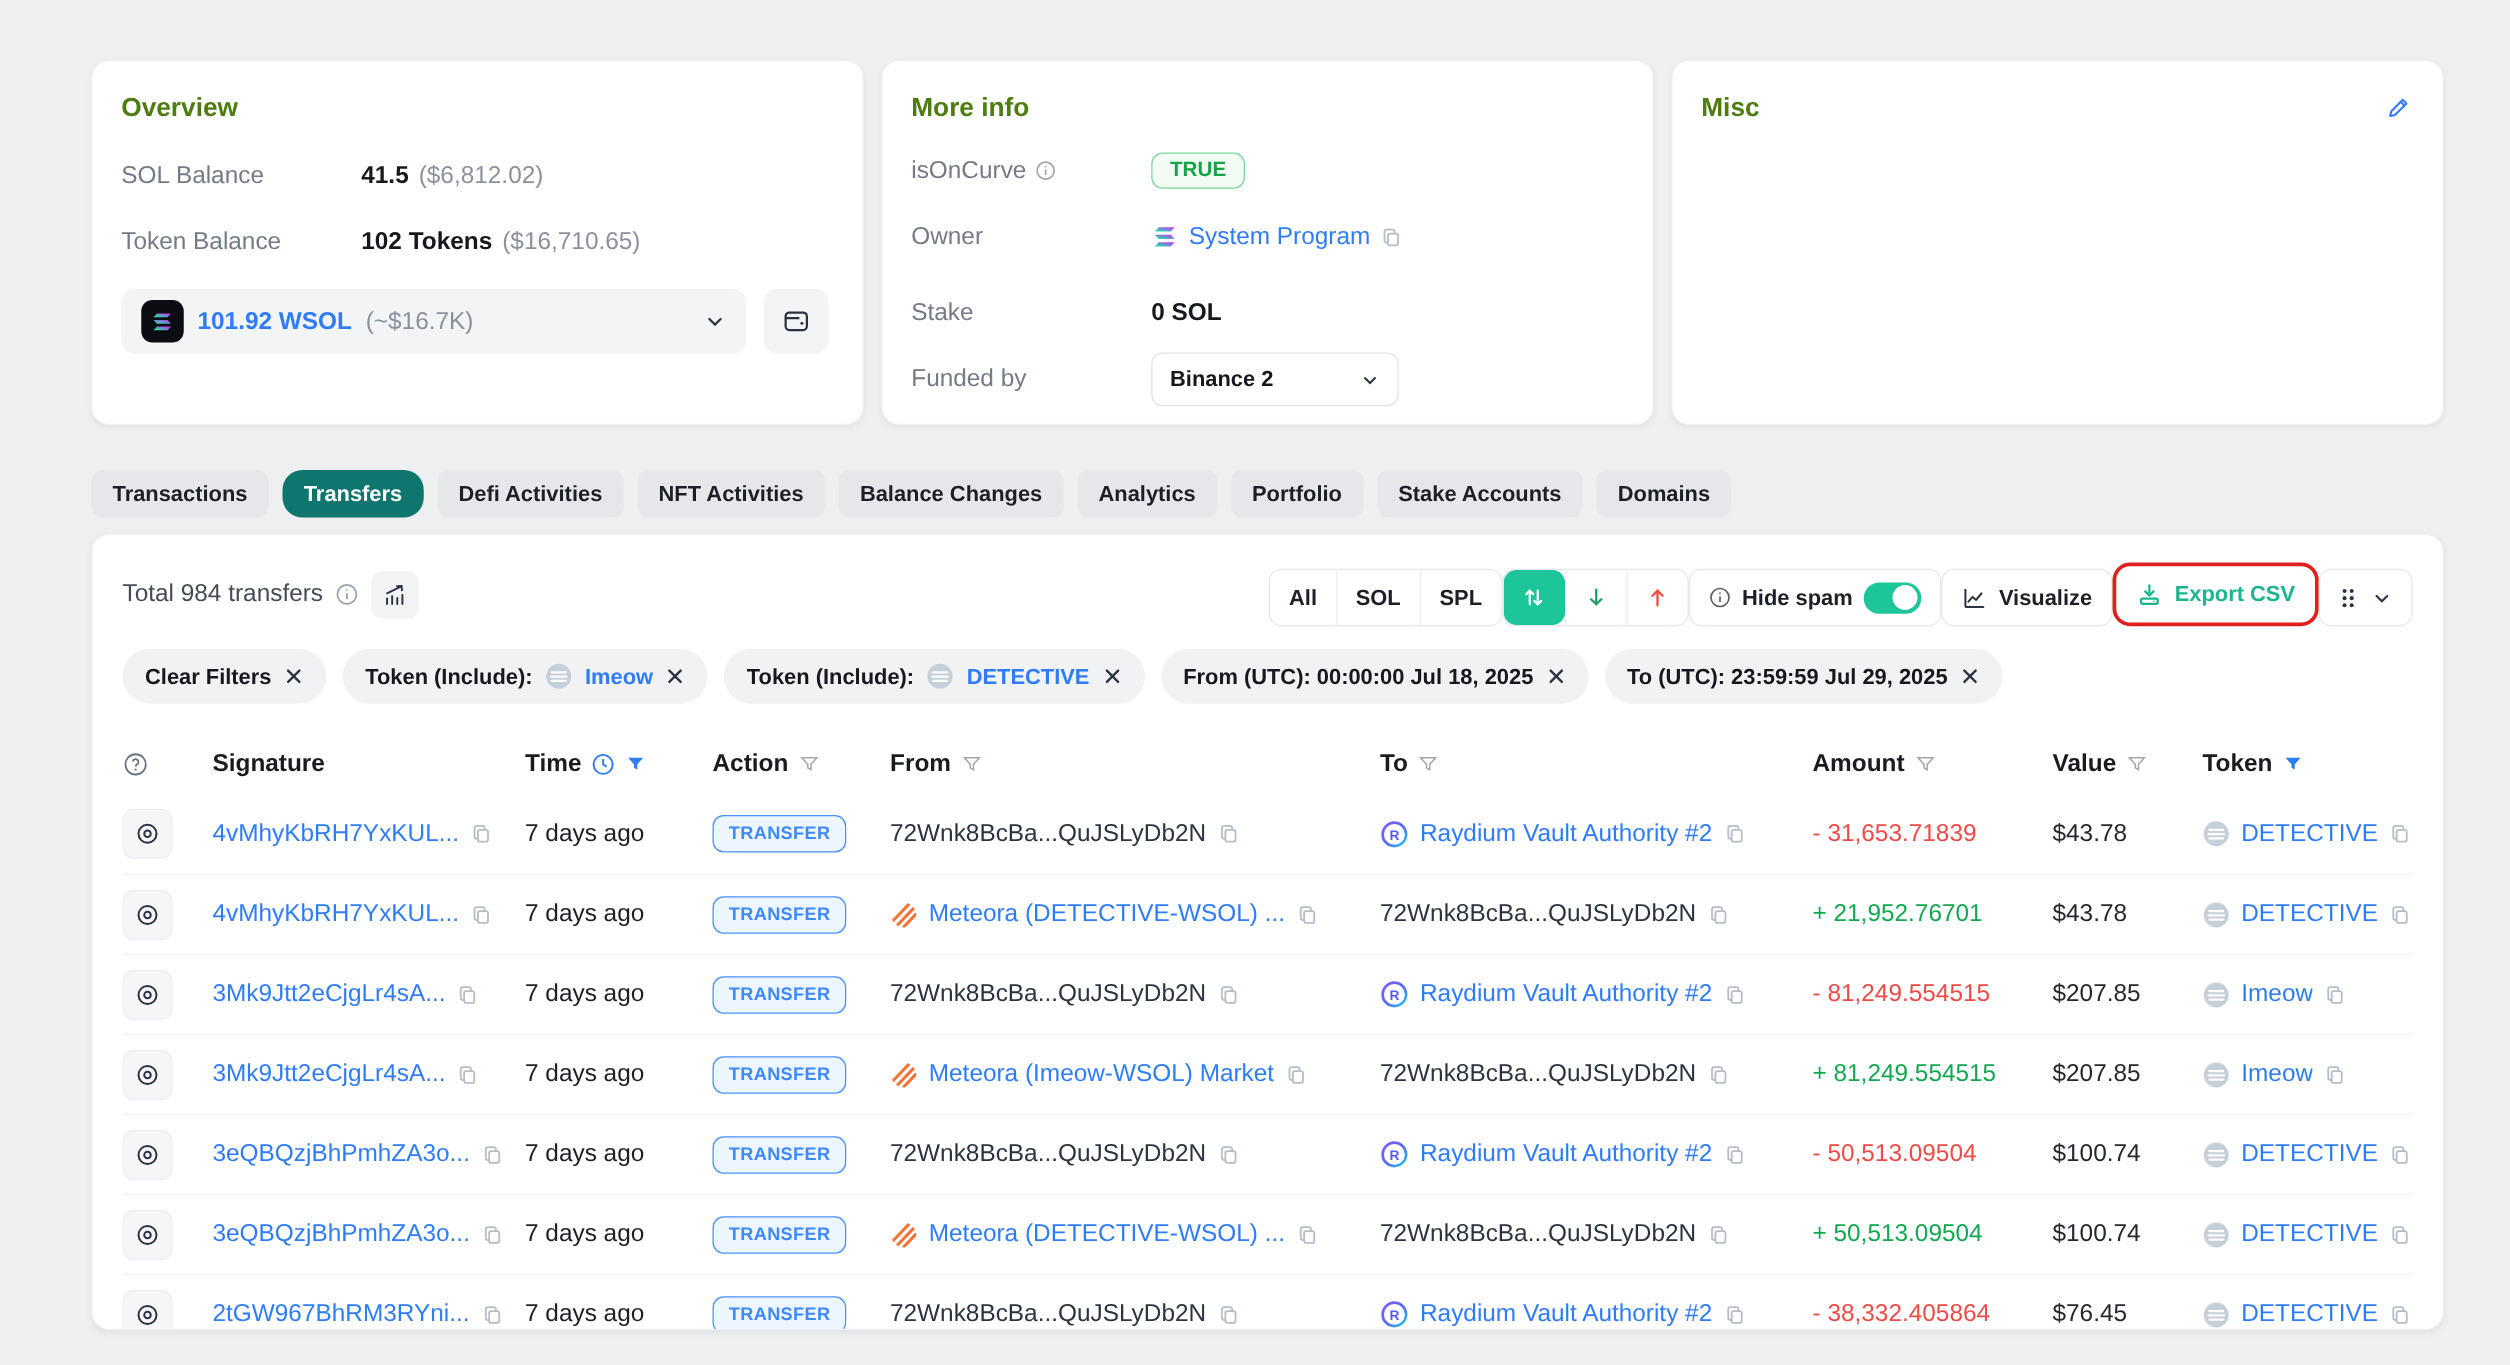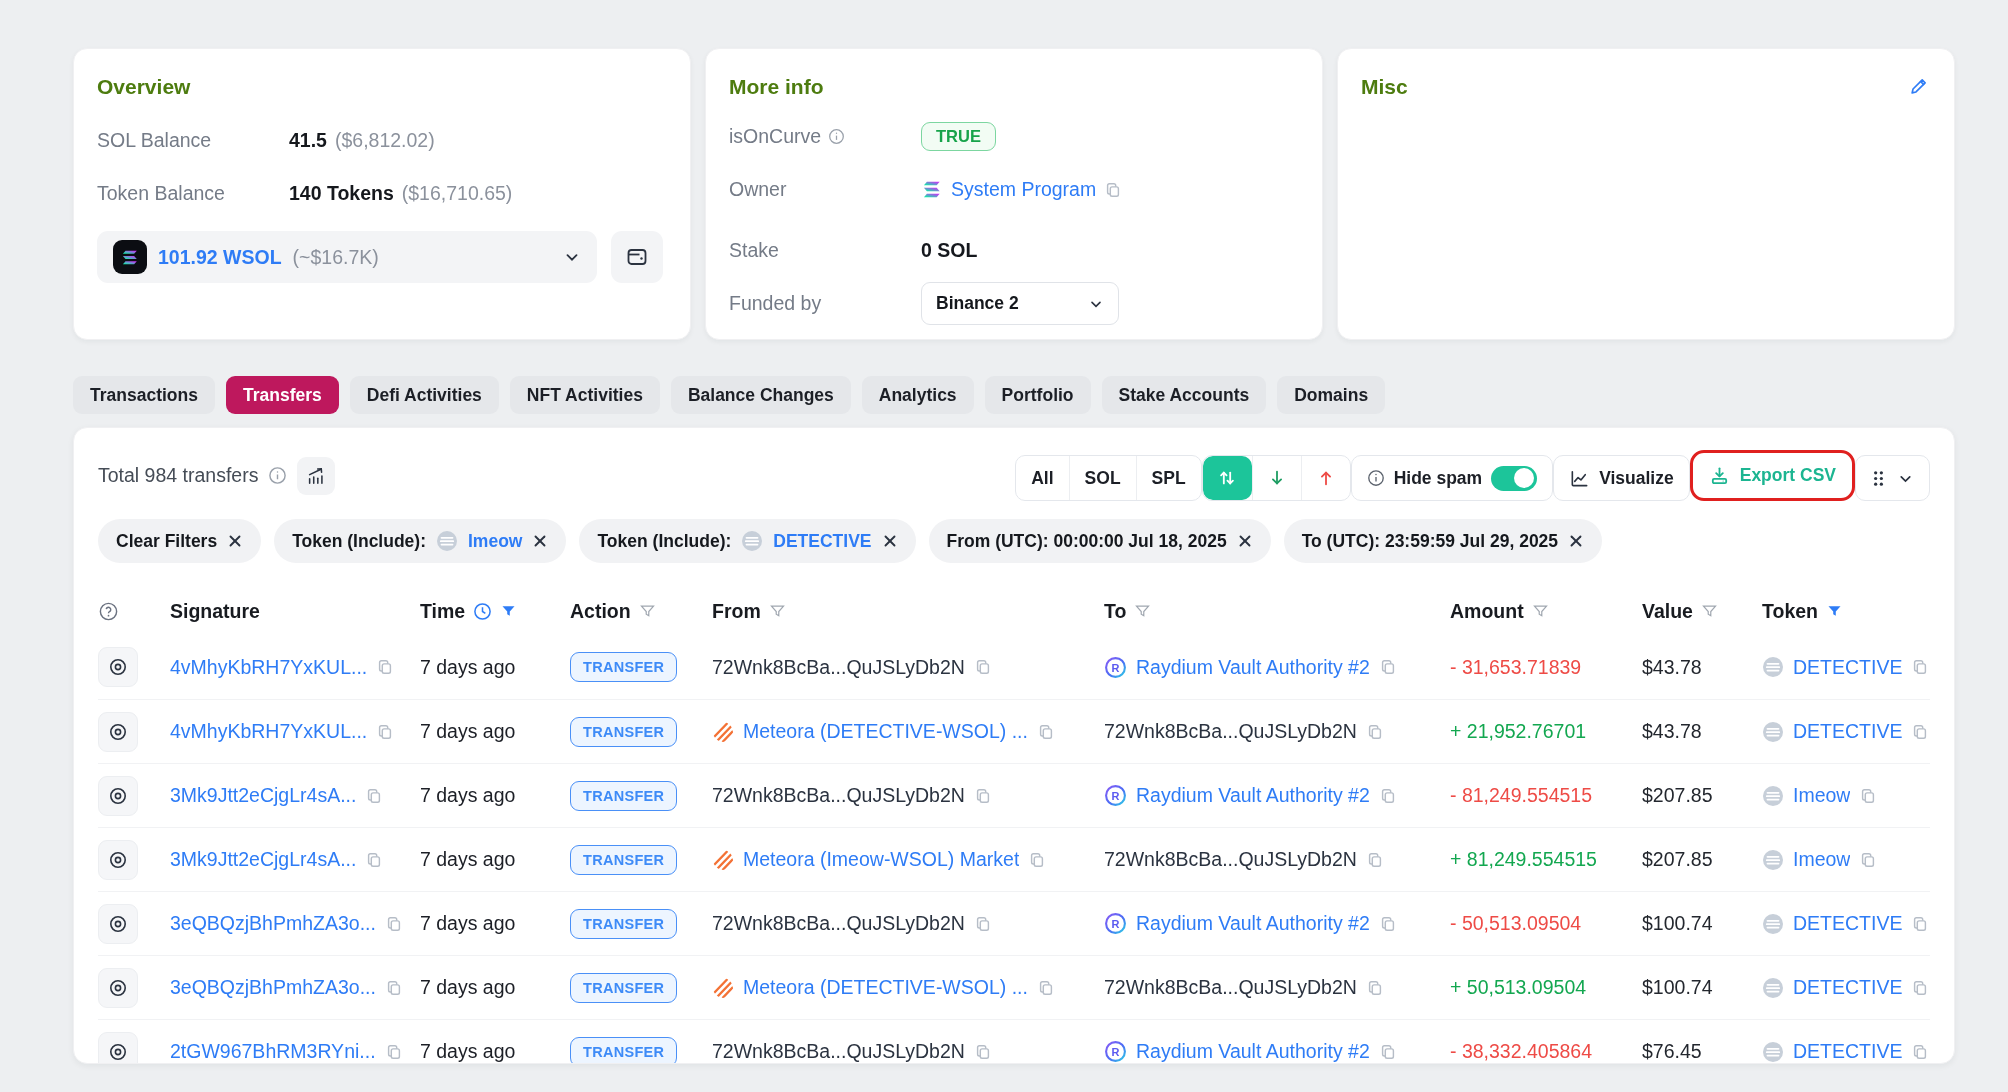--- a/index.html
+++ b/index.html
@@ -49,21 +49,21 @@
     font-weight:bold; font-size:17.5px; cursor:pointer;
   }
   .edit-btn { position:absolute; top:26px; right:24px; background:none; border:none; cursor:pointer; }
 
   
   .tabs { margin-top:36px; display:flex; gap:11px; }
   .tab {
     height:38px; padding:0 17px; border-radius:9px; background:#e5e7ea;
     display:flex; align-items:center; font-weight:bold; font-size:17.5px; color:#1c1f26; cursor:pointer;
   }
-  .tab.active { background:#be185d; color:#fff; }
+  .tab.active { background:#0f766e; color:#fff;border-radius:16px; }
 
   
   .panel {
     margin-top:13px; background:#fff; border:1px solid #f0f0f2; border-radius:14px;
     height:637px; overflow:hidden; padding:22px 24px 0; box-shadow:0 2px 6px rgba(25,30,40,.06);
   }
   .toolbar { display:flex; align-items:center; }
   .toolbar-left { display:flex; align-items:center; gap:10px; color:#454c56; }
   .toolbar .flex { flex:1; }
   .toolbar-right { display:flex; align-items:flex-end; gap:0; }
@@ -147,21 +147,21 @@
       <div class="kv">
         <span class="k">SOL Balance</span>
         <span class="v">
             <b>41.5</b>
         <span class="muted">($6,812.02)</span>
           </span>
       </div>
       <div class="kv">
         <span class="k">Token Balance</span>
         <span class="v">
-            <b>140 Tokens</b>
+            <b>102 Tokens</b>
         <span class="muted">($16,710.65)</span>
           </span>
       </div>
       <div class="token-selector-row">
         <div class="token-selector">
           <span class="sol-chip icon static">
             <svg width="18" height="15" viewBox="0 0 24 20">
                 <path d="M6 1h15l-3.5 4H2.5z" fill="url(#grad-sol)"></path>
                 <path d="M2.5 8h15L21 12H6z" fill="url(#grad-sol)"></path>
                 <path d="M6 15h15l-3.5 4H2.5z" fill="url(#grad-sol)"></path>

